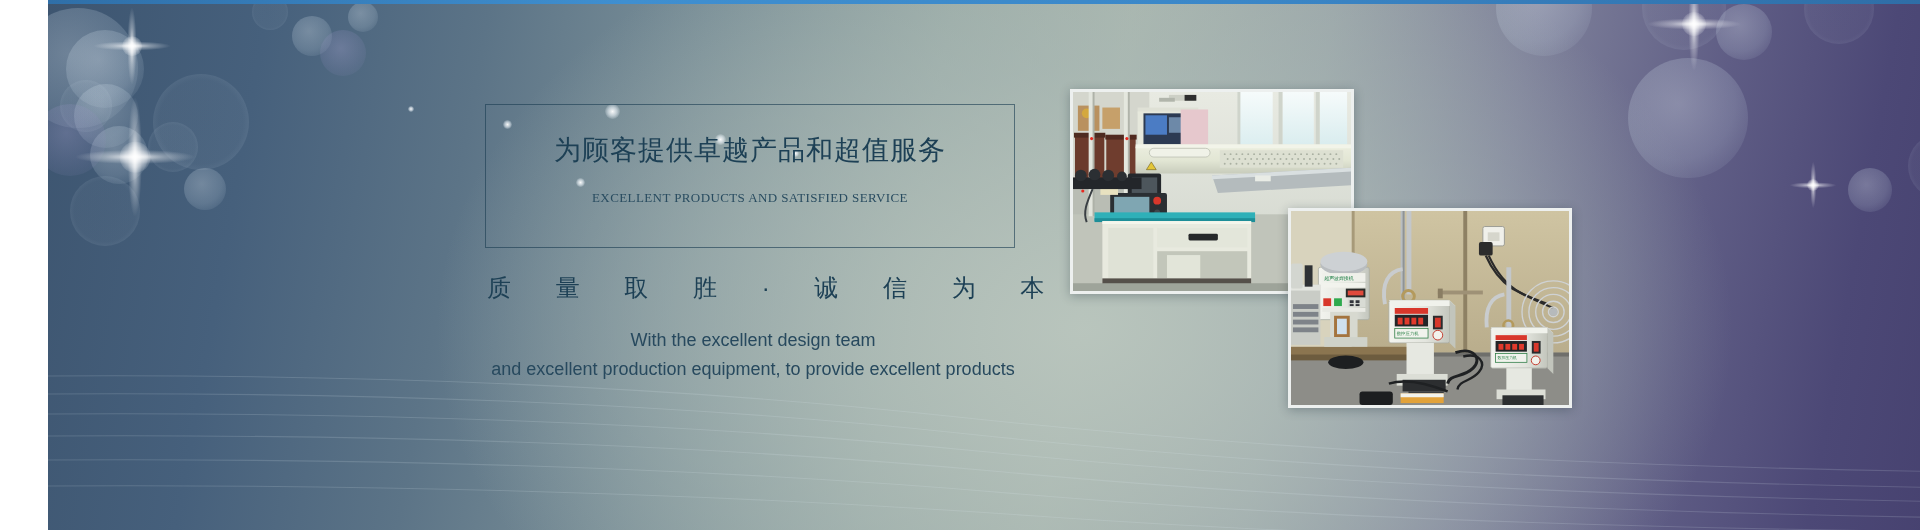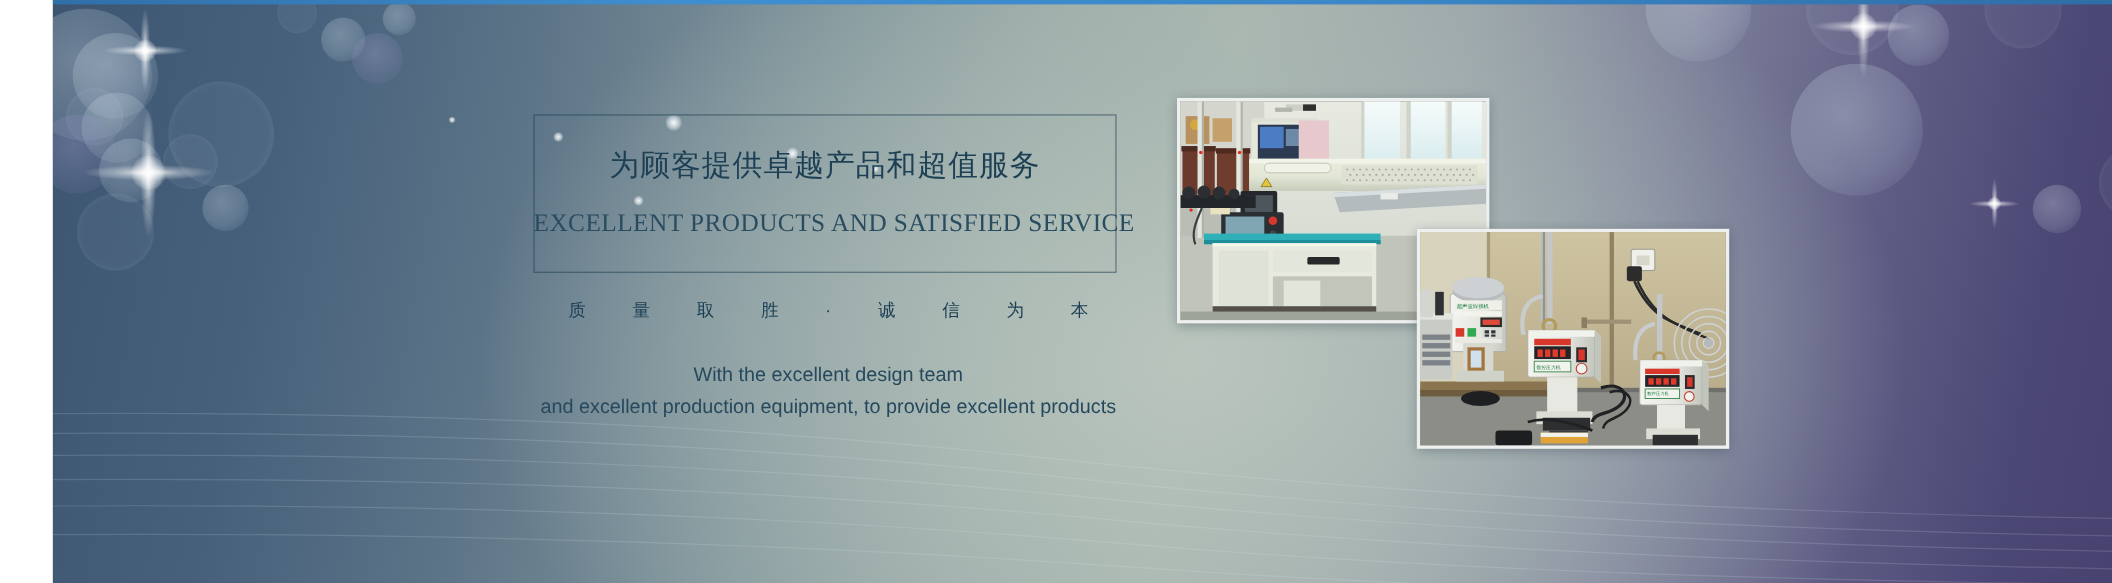--- a/index.html
+++ b/index.html
@@ -101,31 +101,31 @@
     letter-spacing:1px;
     color:#1d4055;
     white-space:nowrap;
   }
 
   #headline-en {
     position:absolute;
     left:437px; top:190px; width:530px;
     text-align:center;
     font-family:"Liberation Serif", serif;
-    font-size:23px;
+    font-size:13px;
     letter-spacing:0.4px;
     color:#294c60;
     white-space:nowrap;
   }
 
   #slogan-cn {
     position:absolute;
     left:420px; top:272px; width:570px;
     text-align:center;
-    font-size:16px;
+    font-size:24px;
     letter-spacing:19px;
     text-indent:19px;
     color:#1d4055;
     white-space:nowrap;
   }
 
   #slogan-en {
     position:absolute;
     left:330px; top:326px; width:750px;
     text-align:center;

